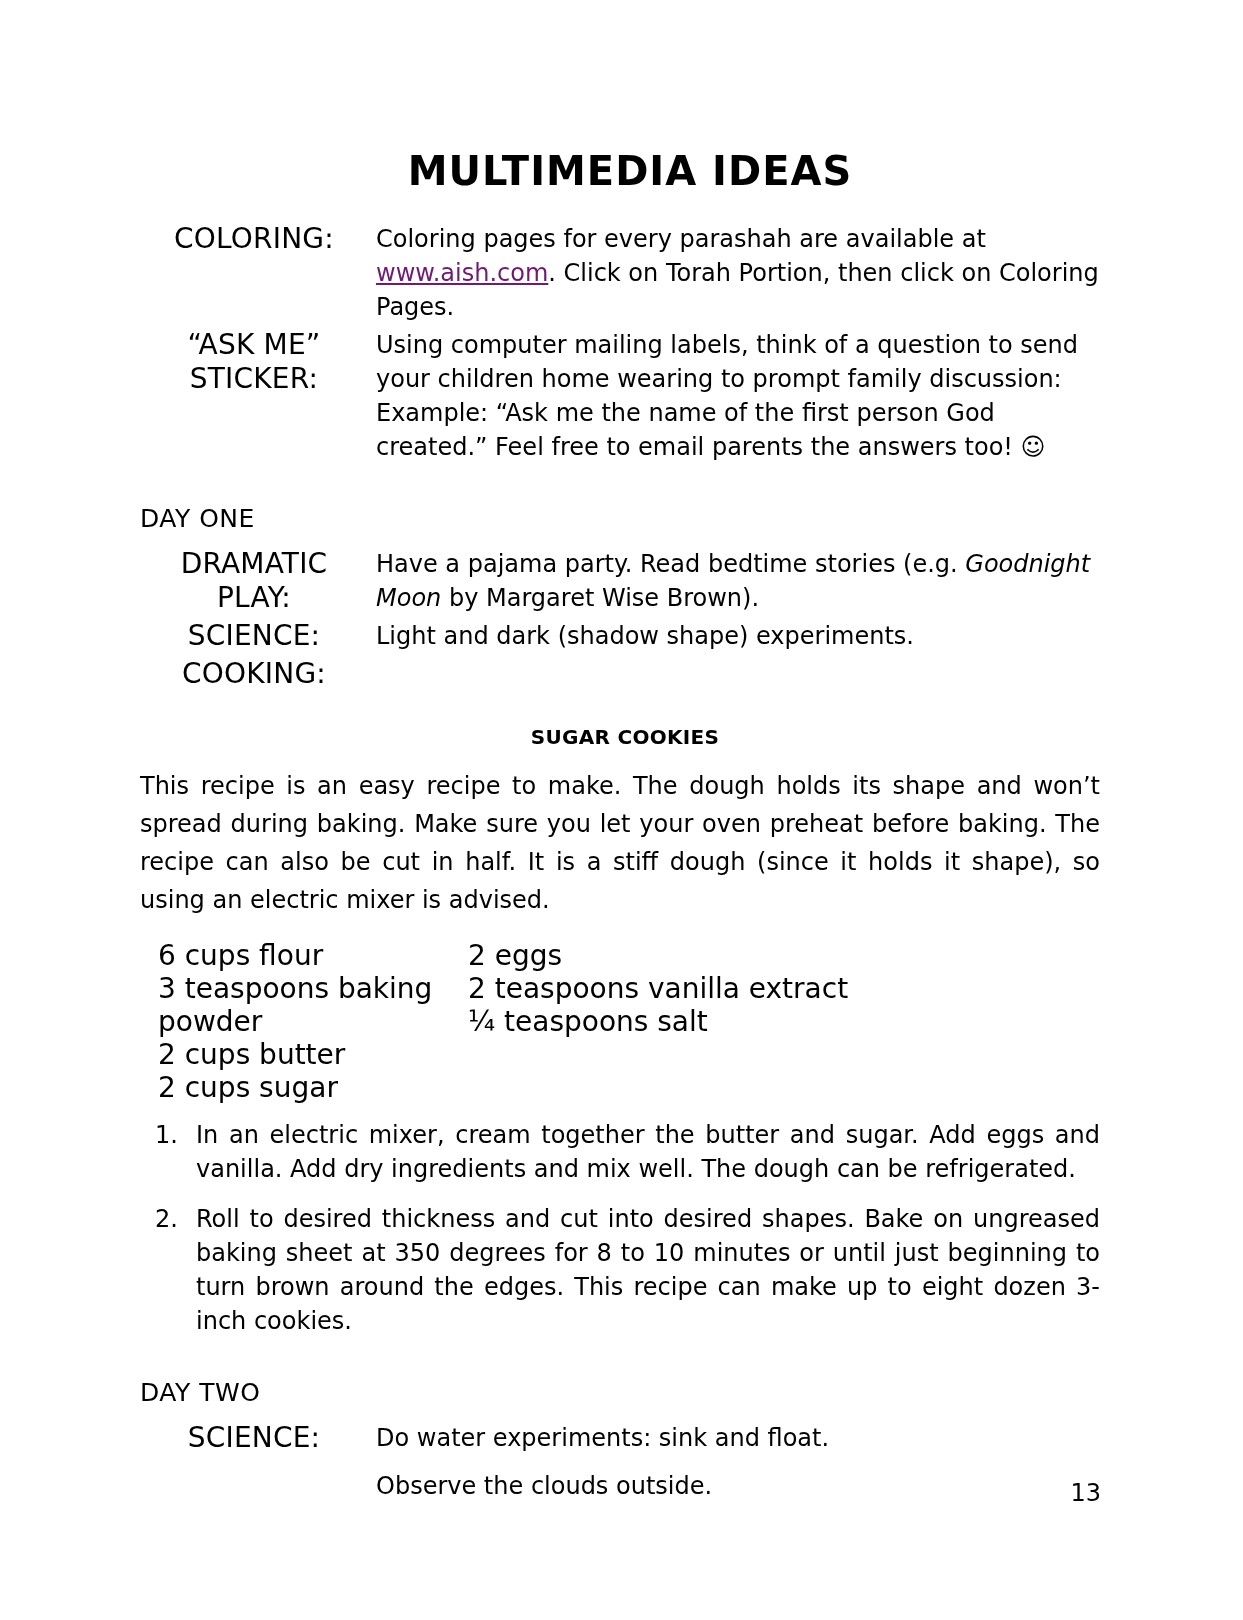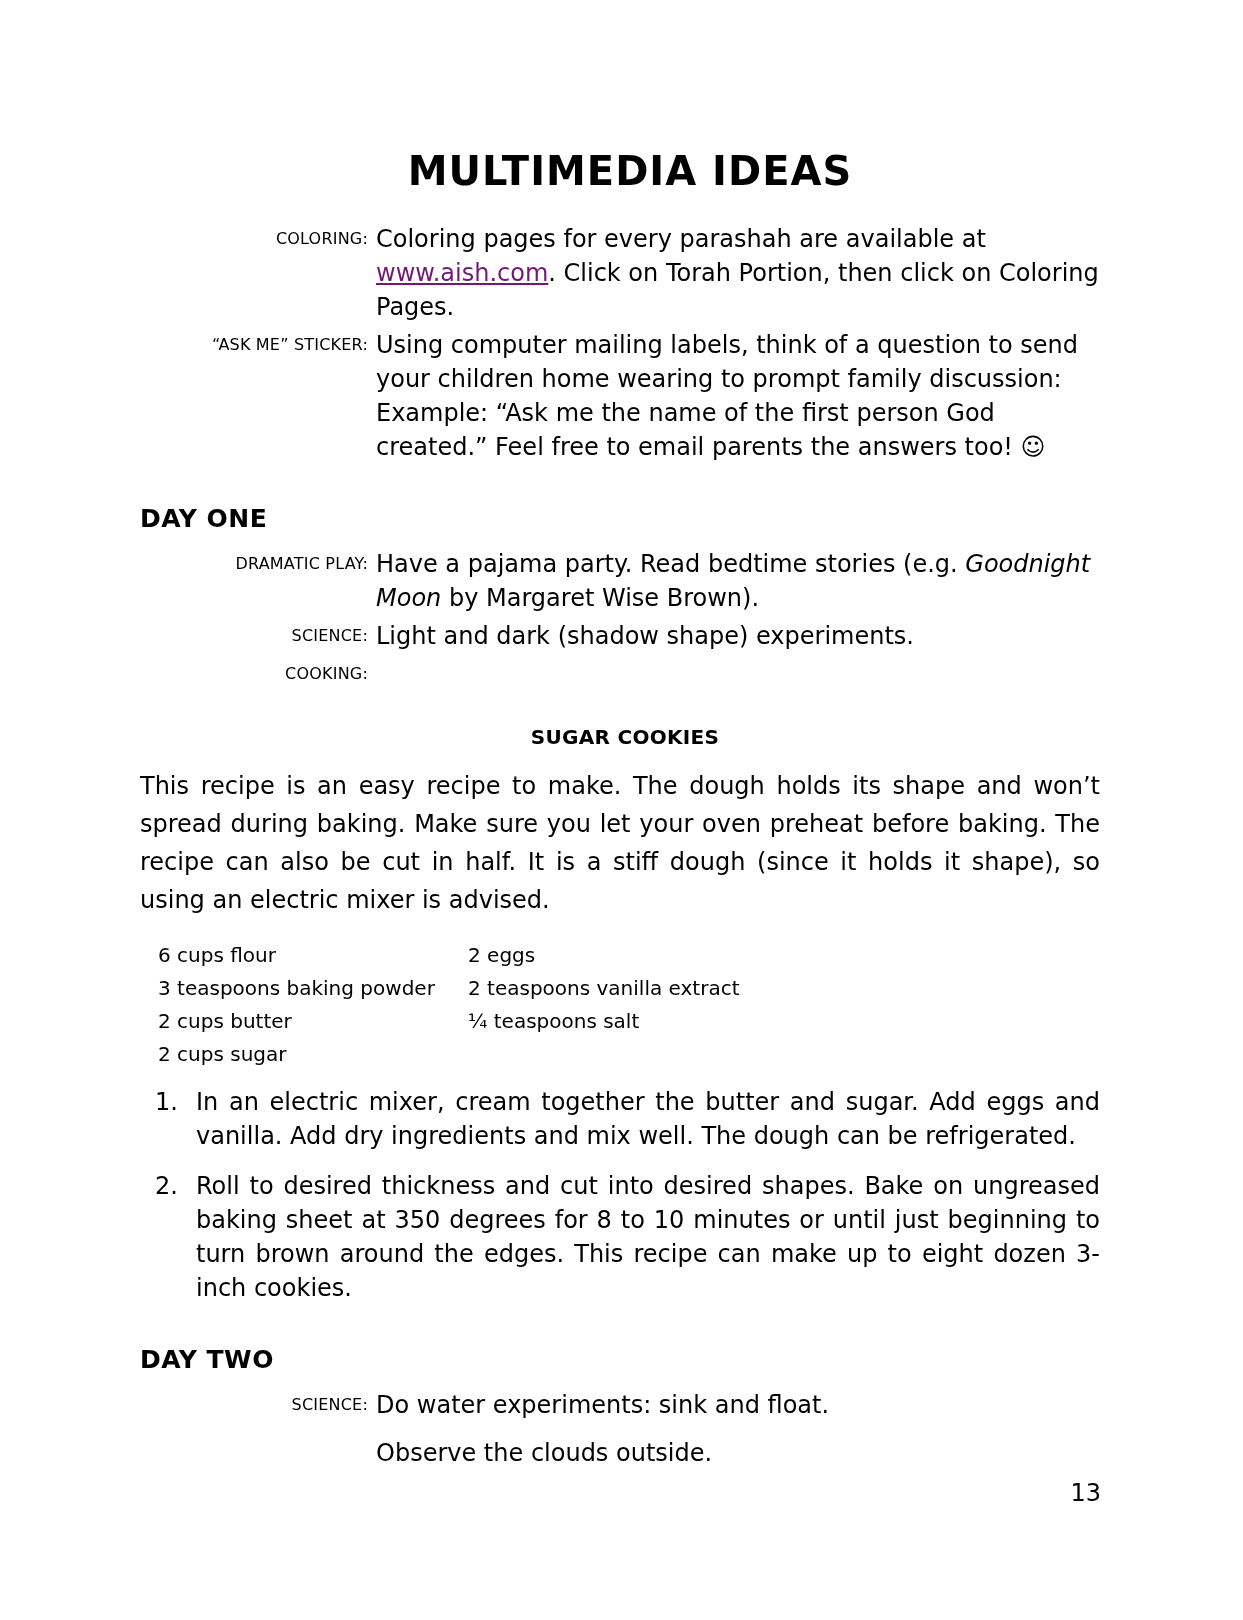--- a/index.html
+++ b/index.html
@@ -43,22 +43,22 @@
 
   
   .def-row {
     display: flex;
     align-items: flex-start;
     margin-bottom: 4px;
   }
   .def-label {
     width: 236px;
     min-width: 236px;
-    text-align: right;
-    font-size: 16px;
+    text-align: center;
+    font-size: 28px;
     line-height: 34px;
     letter-spacing: 0.2px;
     padding-right: 8px;
     box-sizing: border-box;
     font-family: "DejaVu Sans", sans-serif;
   }
   .def-value {
     flex: 1;
     font-size: 24px;
     line-height: 34px;
@@ -67,21 +67,21 @@
   .def-value .ital {
     font-style: italic;
   }
   a.link {
     color: #701a75;
     text-decoration: underline;
   }
 
   
   .day-heading {
-    font-weight: bold;
+    font-weight: normal;
     font-size: 25px;
     letter-spacing: 0.5px;
     margin: 40px 0 14px 0;
   }
 
   
   .recipe-title {
     text-align: center;
     font-weight: bold;
     font-size: 20px;
@@ -93,21 +93,21 @@
     font-size: 24px;
     line-height: 38px;
     text-align: justify;
     margin: 0 0 20px 0;
   }
   .ingredients {
     display: flex;
     margin: 0 0 14px 18px;
   }
   .ing-col {
-    font-size: 20px;
+    font-size: 28px;
     line-height: 33px;
   }
   .ing-col.left { width: 310px; }
   .steps {
     margin: 0;
     padding: 0;
     list-style: none;
   }
   .step {
     display: flex;

